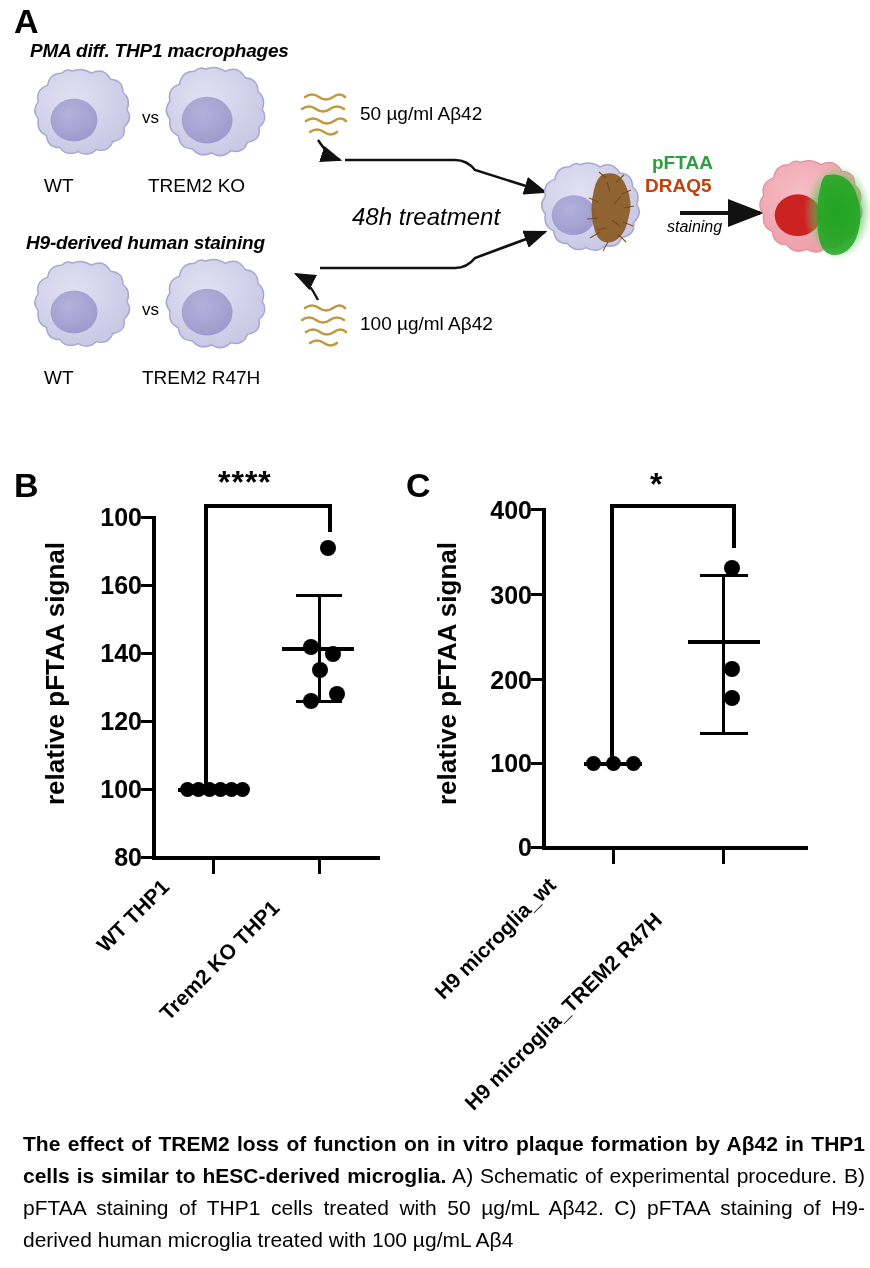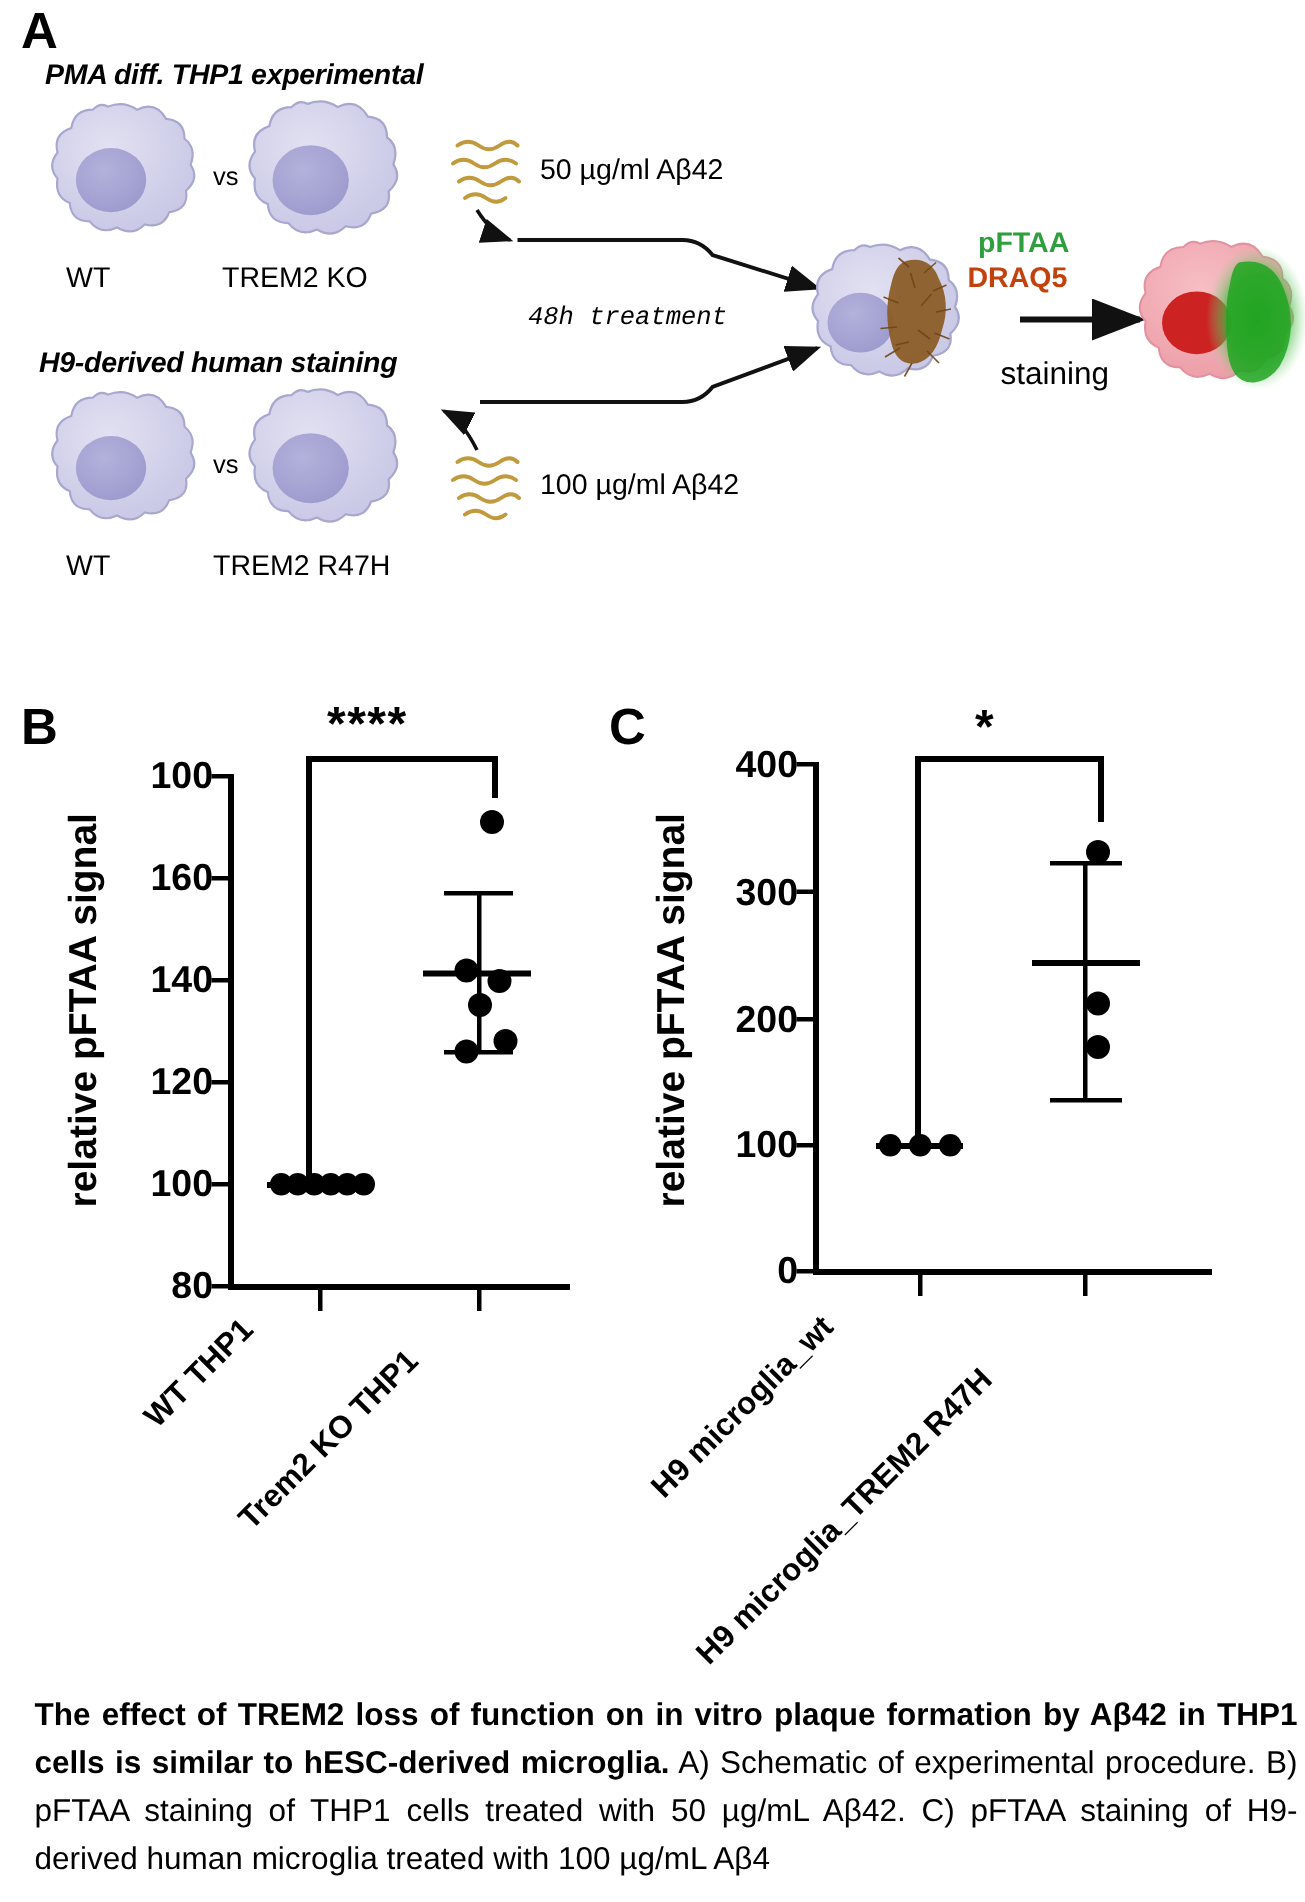--- a/index.html
+++ b/index.html
@@ -49,30 +49,29 @@
     font-size: 17px;
     white-space: nowrap;
   }
   .conc-label {
     position: absolute;
     font-size: 19px;
     white-space: nowrap;
   }
   .treat-label {
     position: absolute;
-    font-size: 17px;
+    font-size: 24px;
     font-style: italic;
     white-space: nowrap;
-    font-family: Liberation Mono, monospace;
   }
   .stain-label {
     position: absolute;
-    font-size: 21px;
-    white-space: nowrap;
-    margin-top: 20px;
+    font-size: 16px;
+    font-style: italic;
+    white-space: nowrap;
   }
   .marker-label {
     position: absolute;
     font-size: 19px;
     font-weight: bold;
     white-space: nowrap;
   }
   .marker-pftaa { color: #2e9e3e; }
   .marker-draq5 { color: #c2410c; }
 
@@ -238,21 +237,21 @@
                q-7,-8 0,-17 q-3,-12 9,-16 q2,-12 14,-12 q5,-5 10,-2 Z" fill="url(#pinkGrad)" stroke="#e291a0" stroke-width="1.2"></path>
       <ellipse cx="-2" cy="2" rx="21" ry="19" fill="#cc2222"></ellipse>
     </g>
     <g>
       <ellipse cx="838" cy="212" rx="34" ry="48" fill="url(#greenGlow)"></ellipse>
       <path d="M826,175 q22,-4 30,18 q8,20 2,40 q-6,20 -22,22 q-16,1 -18,-24
                q-2,-26 2,-42 q2,-12 6,-14 Z" fill="#22a522" opacity="0.85"></path>
     </g>
   </svg>
 
-  <div class="schem-title" style="left:30px; top:40px;">PMA diff. THP1 experimental</div>
+  <div class="schem-title" style="left:30px; top:40px;">PMA diff. THP1 macrophages</div>
   <div class="vs-label" style="left:142px; top:108px;">vs</div>
   <div class="cell-label" style="left:44px; top:175px;">WT</div>
   <div class="cell-label" style="left:148px; top:175px;">TREM2 KO</div>
   <div class="conc-label" style="left:360px; top:103px;">50 µg/ml Aβ42</div>
 
   <div class="schem-title" style="left:26px; top:232px;">H9-derived human staining</div>
   <div class="vs-label" style="left:142px; top:300px;">vs</div>
   <div class="cell-label" style="left:44px; top:367px;">WT</div>
   <div class="cell-label" style="left:142px; top:367px;">TREM2 R47H</div>
   <div class="conc-label" style="left:360px; top:313px;">100 µg/ml Aβ42</div>

